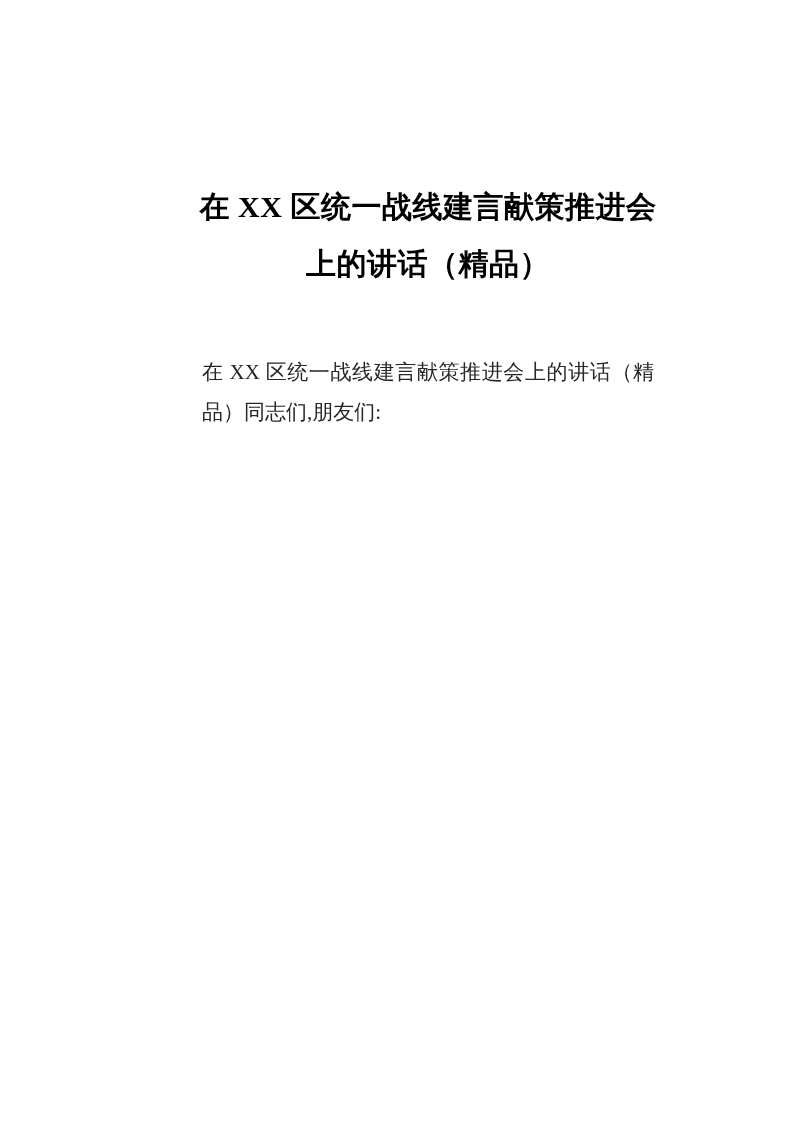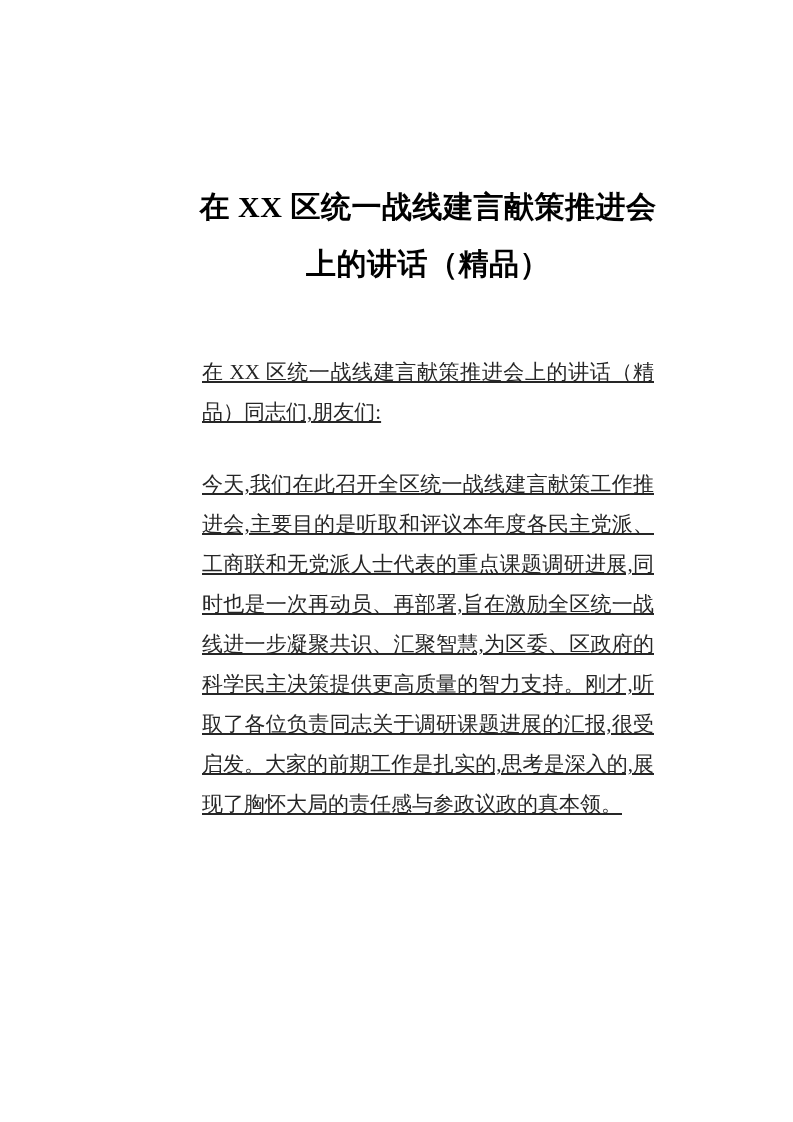--- a/index.html
+++ b/index.html
@@ -31,27 +31,25 @@
     letter-spacing: 0.5px;
     margin-bottom: 12px;
   }
   .doc-body p {
     font-size: 21px;
     color: #262626;
     line-height: 40px;
     text-align: justify;
     text-justify: inter-ideograph;
     word-break: break-all;
-    text-decoration: underline;
   }
 </style>
 </head>
 <body>
 
 <div class="page">
   <div class="content">
     <h1 class="doc-title">在 XX 区统一战线建言献策推进会上的讲话（精品）</h1>
     <div class="doc-body">
       <p>在 XX 区统一战线建言献策推进会上的讲话（精品）同志们,朋友们:</p>
-      <p>今天,我们在此召开全区统一战线建言献策工作推进会,主要目的是听取和评议本年度各民主党派、工商联和无党派人士代表的重点课题调研进展,同时也是一次再动员、再部署,旨在激励全区统一战线进一步凝聚共识、汇聚智慧,为区委、区政府的科学民主决策提供更高质量的智力支持。刚才,听取了各位负责同志关于调研课题进展的汇报,很受启发。大家的前期工作是扎实的,思考是深入的,展现了胸怀大局的责任感与参政议政的真本领。</p>
     </div>
   </div>
 </div>
 
 </body></html>

